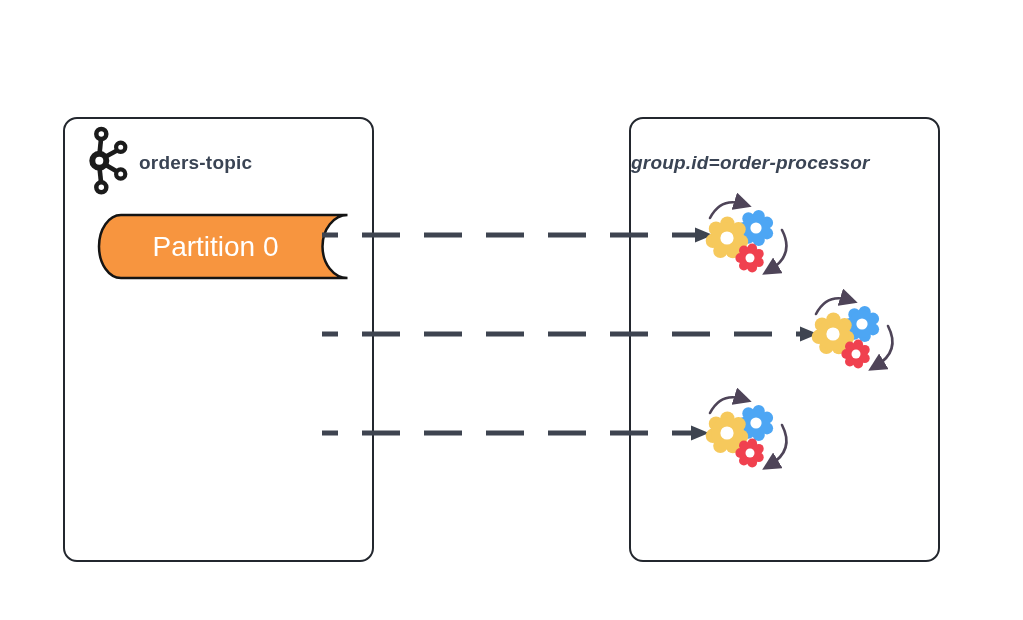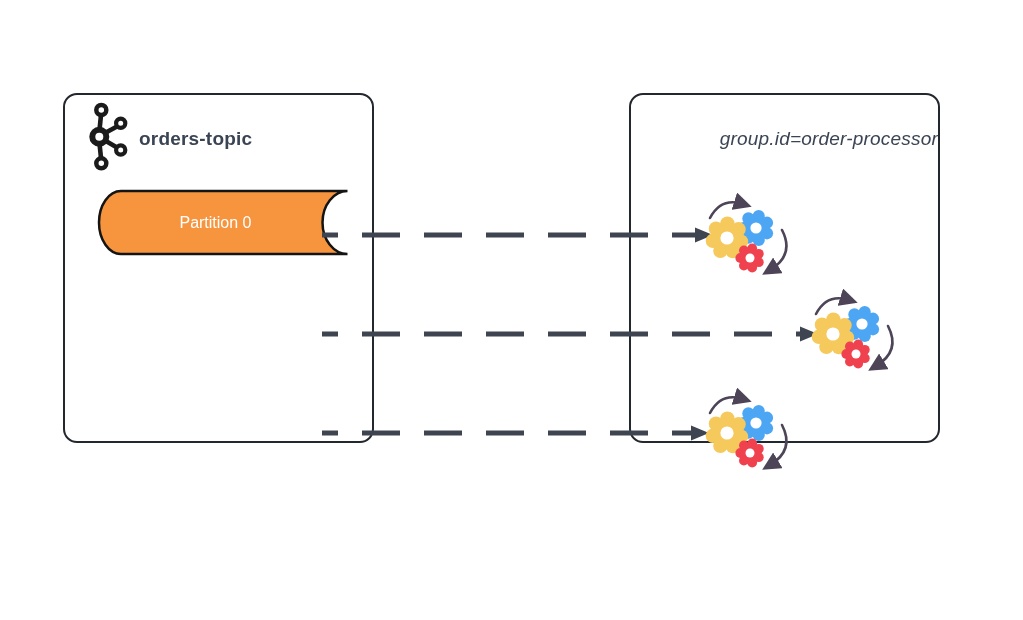--- a/index.html
+++ b/index.html
@@ -10,23 +10,23 @@
   }
   .canvas {
     position: relative;
     width: 1023px;
     height: 620px;
     background: var(--page-background, #fff);
     overflow: hidden;
   }
   .box {
     position: absolute;
-    top: 93px;
+    top: 117px;
     width: 311px;
-    height: 350px;
+    height: 445px;
     background: var(--box-background, #fff);
     border: 2px solid var(--box-border, #23272E);
     border-radius: 14px;
     box-sizing: border-box;
   }
   .topic-box { left: 63px; }
   .group-box { left: 629px; }
 
   .kafka-logo {
     position: absolute;
@@ -45,23 +45,23 @@
     font-size: 19px;
     font-weight: bold;
     color: var(--title-text, #3A4454);
     letter-spacing: 0.2px;
   }
   .group-title {
     position: absolute;
     left: 0;
     top: 33px;
     width: 100%;
-    text-align: right;
+    text-align: left;
     font-size: 19px;
-    font-weight: normal;
+    font-weight: bold;
     font-style: italic;
     color: var(--title-text, #3A4454);
     letter-spacing: 0.2px;
   }
 
   .partition {
     position: absolute;
     left: 32px;
     width: 253px;
     height: 67px;
@@ -76,21 +76,21 @@
     position: absolute;
     left: 0;
     top: 0;
     width: 253px;
     height: 67px;
     padding-right: 16px;
     box-sizing: border-box;
     display: flex;
     align-items: center;
     justify-content: center;
-    font-size: 16px;
+    font-size: 28px;
     font-weight: 500;
     color: var(--partition-text, #fff);
   }
 
   .overlay {
     position: absolute;
     left: 0;
     top: 0;
     width: 1023px;
     height: 620px;

